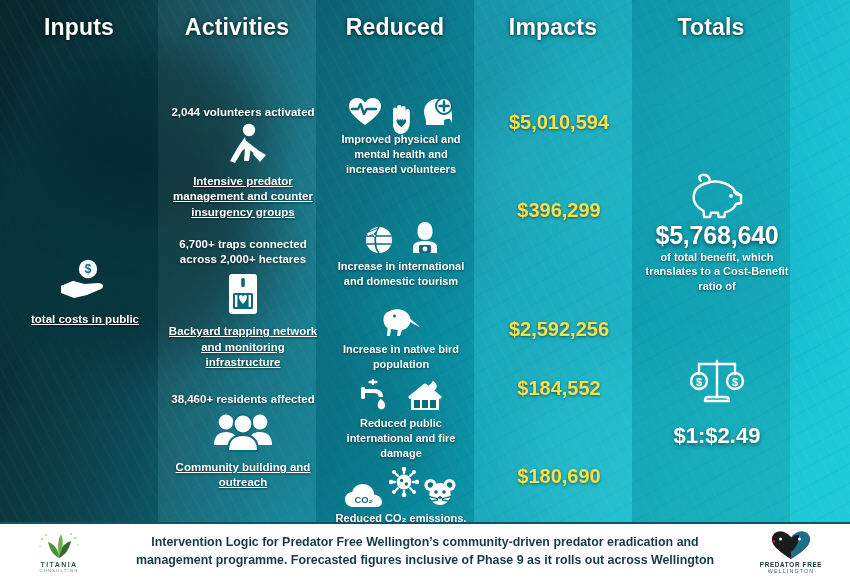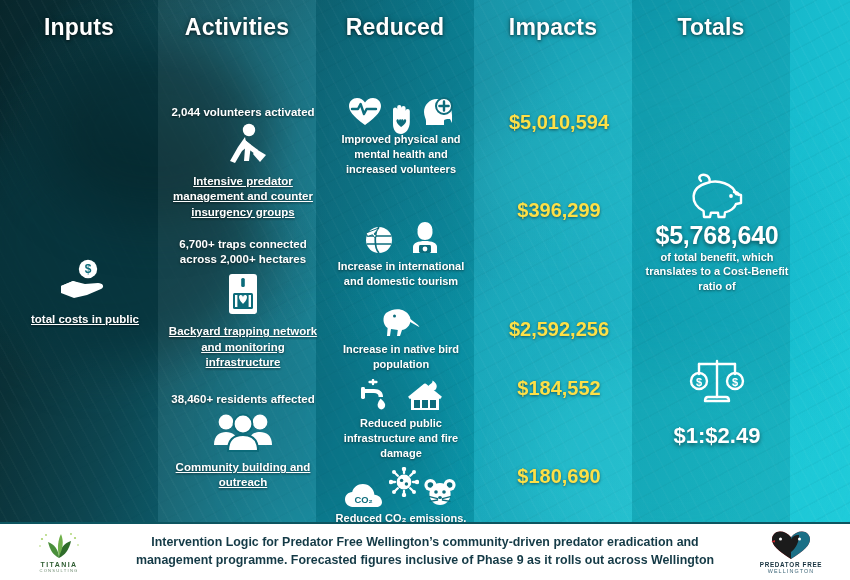--- a/index.html
+++ b/index.html
@@ -310,21 +310,21 @@
               <svg width="36" height="32" viewBox="0 0 36 32">
                 <path d="M4 18 L18 7 L32 18 V31 H4 Z" fill="#fff"></path>
                 <path d="M2 19 L18 6 L34 19" fill="none" stroke="#fff" stroke-width="3" stroke-linejoin="round"></path>
                 <rect x="7" y="21" width="6" height="8" fill="#0d6c7c"></rect>
                 <rect x="15" y="21" width="6" height="8" fill="#0d6c7c"></rect>
                 <rect x="23" y="21" width="6" height="8" fill="#0d6c7c"></rect>
                 <path d="M21 8 C23 4 26 5 25.4 1.6 C29 3.4 31 7 29 10 C27.4 12.4 23 12 21 8 Z" fill="#fff"></path>
               </svg>
             </span>
           </div>
-          <div class="small-caption" style="margin-top:5px;padding:0 11px;">Reduced public infrastructure and fire damage</div>
+          <div class="small-caption" style="margin-top:5px;padding:0 11px;">Reduced public international and fire damage</div>
         </div>
 
         <div class="block" style="top:420px;">
           <div class="icon-row" style="gap:4px;">
             <span style="margin-bottom:-3px;">
               <svg width="40" height="26" viewBox="0 0 40 26">
                 <path d="M9 23 C3.6 23 0 19.6 0 15.4 C0 11.4 3.2 8.2 7.2 8 C8.4 3.4 12.6 0 17.8 0 C24 0 29 4.8 29.4 10.8 C33.8 11 37 14.4 37 18.2 C37 21 34.6 23 31.4 23 Z" fill="#fff"></path>
                 <text x="18.5" y="19.4" font-family="'Liberation Sans',sans-serif" font-size="9.4" font-weight="bold" fill="#0d6c7c" text-anchor="middle">CO₂</text>
               </svg>
             </span>

